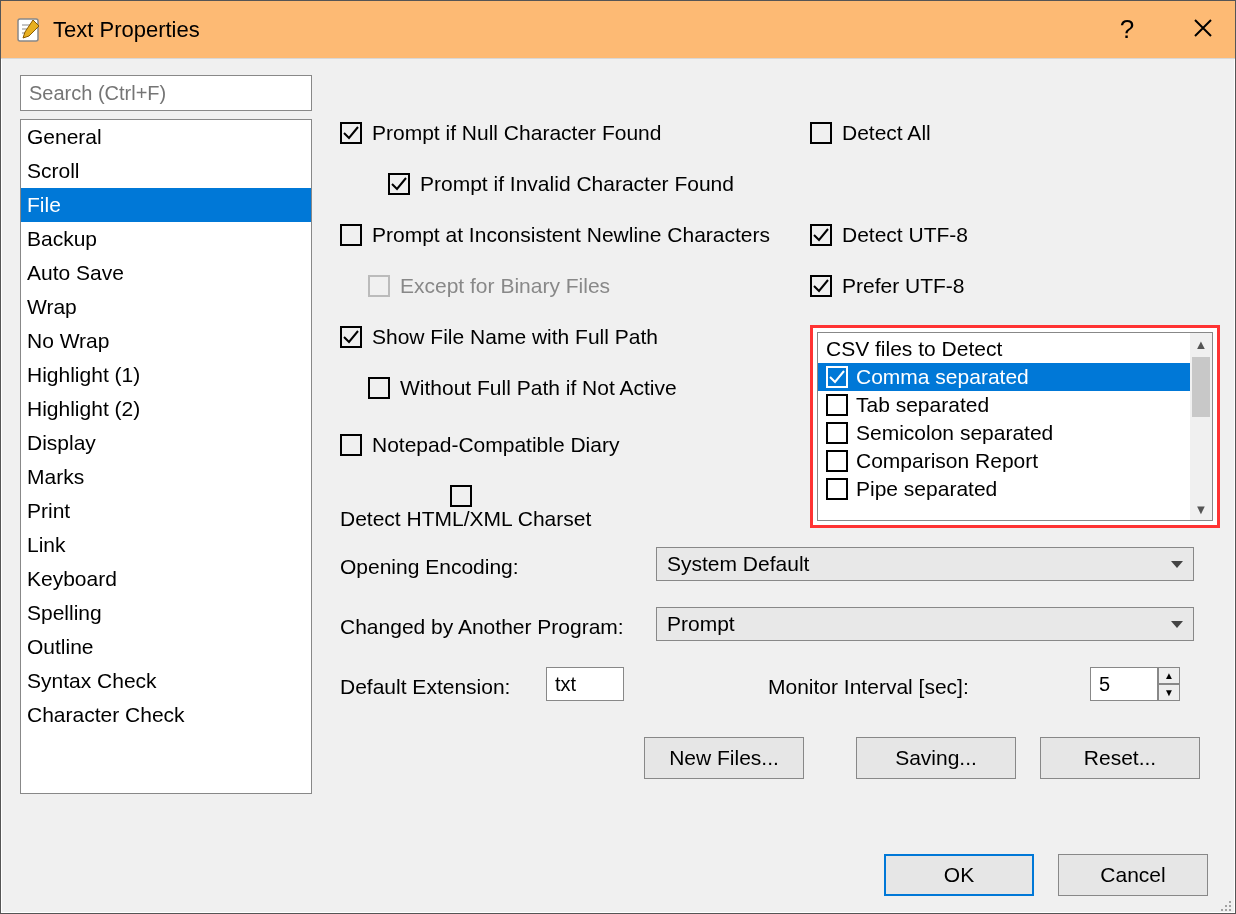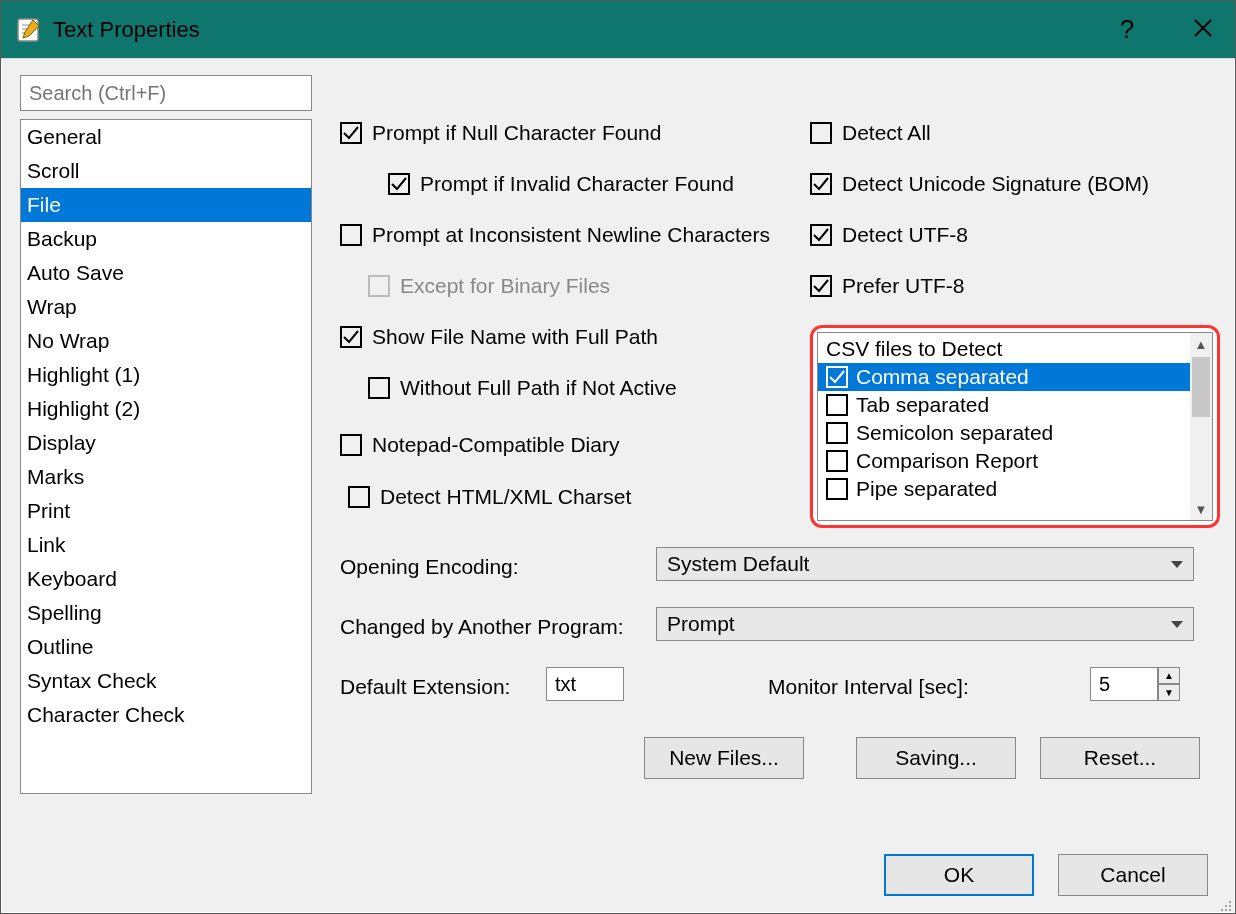--- a/index.html
+++ b/index.html
@@ -1,19 +1,19 @@
 <!DOCTYPE html>
 <html><head>
 <meta charset="utf-8">
 <style>
 * { box-sizing: border-box; margin: 0; padding: 0; }
 html, body { width: 1236px; height: 914px; font-family: "Segoe UI", Tahoma, sans-serif; font-size: 20px; }
 body { background: #fff; border: 1px solid #555; position: relative; }
 
-.titlebar { height: 58px; display: flex; align-items: center; padding: 0 14px; background: #0f766e; border-bottom: 1px solid #d8d8d8; }
+.titlebar { height: 58px; display: flex; align-items: center; padding: 0 14px; background: #fdba74; border-bottom: 1px solid #d8d8d8; }
 .titlebar .app-icon { width: 28px; height: 28px; margin-right: 10px; }
 .titlebar .title { font-size: 22px; flex: 1; }
 .titlebar .help-icon, .titlebar .close-icon { width: 36px; text-align: center; font-size: 26px; cursor: default; }
 .titlebar .help-icon { margin-right: 40px; }
 .titlebar .close-icon svg { width: 20px; height: 20px; }
 
 .client { background: #f0f0f0; position: absolute; top: 58px; left: 1px; right: 1px; bottom: 1px; padding: 16px 20px 16px 18px; }
 
 .left-panel { position: absolute; top: 16px; left: 18px; width: 292px; bottom: 118px; display: flex; flex-direction: column; }
 .search-box { height: 36px; border: 1px solid #888; background: #fff; padding: 0 8px; font-size: 20px; color: #404040; outline: none; width: 100%; }
@@ -22,21 +22,21 @@
 .cat-item.selected { background: #0078d7; color: #fff; }
 
 .right-panel { position: absolute; top: 16px; left: 338px; right: 22px; bottom: 118px; }
 
 .check { display: flex; align-items: center; position: absolute; font-size: 21px; }
 .check .box { width: 22px; height: 22px; border: 2px solid #000; margin-right: 10px; display: inline-flex; align-items: center; justify-content: center; }
 .check .box.checked svg { width: 16px; height: 14px; }
 .check.disabled { color: #888; }
 .check.disabled .box { border-color: #bbb; }
 
-.csv-panel { position: absolute; left: 470px; top: 250px; width: 410px; height: 203px; border: 3px solid #f33; border-radius: 12px; background: #fff; padding-left: 39px; }
+.csv-panel { position: absolute; left: 470px; top: 250px; width: 410px; height: 203px; border: 3px solid #f33; border-radius: 0; background: #fff; padding-left: 39px; }
 .csv-inner { position: absolute; inset: 4px; border: 1px solid #888; background: #fff; overflow: hidden; }
 .csv-scroll { position: absolute; right: 0; top: 0; bottom: 0; width: 22px; background: #f0f0f0; }
 .csv-scroll .sb-btn { position: absolute; left: 0; right: 0; height: 22px; display: flex; align-items: center; justify-content: center; font-size: 13px; color: #555; }
 .csv-scroll .sb-btn.up { top: 0; }
 .csv-scroll .sb-btn.down { bottom: 0; }
 .csv-scroll .thumb { position: absolute; left: 2px; right: 2px; top: 24px; height: 60px; background: #c8c8c8; }
 .csv-title { padding: 4px 8px 2px 8px; font-size: 21px; }
 .csv-items { }
 .csv-item { display: flex; align-items: center; padding: 2px 8px; font-size: 21px; }
 .csv-item .box { width: 22px; height: 22px; border: 2px solid #000; margin-right: 8px; display: inline-flex; align-items: center; justify-content: center; }
@@ -142,36 +142,28 @@
       <span>Show File Name with Full Path</span>
     </div>
     <div class="check" style="left:28px;top:301px;">
       <span class="box"></span>
       <span>Without Full Path if Not Active</span>
     </div>
     <div class="check" style="left:0;top:358px;">
       <span class="box"></span>
       <span>Notepad-Compatible Diary</span>
     </div>
-    <div class="check" style="left:8px;top:410px;">
+    <div class="check" style="left:0;top:410px;flex-direction:column;">
       <span class="box"></span>
       <span>Detect HTML/XML Charset</span>
     </div>
 
     <div class="check" style="left:470px;top:46px;">
       <span class="box"></span>
       <span>Detect All</span>
-    </div>
-    <div class="check" style="left:470px;top:97px;">
-      <span class="box checked">
-          <svg viewBox="0 0 16 14">
-            <path d="M1 7 L6 12 L15 1" stroke="#000" stroke-width="2" fill="none"></path>
-          </svg>
-        </span>
-      <span>Detect Unicode Signature (BOM)</span>
     </div>
     <div class="check" style="left:470px;top:148px;">
       <span class="box checked">
           <svg viewBox="0 0 16 14">
             <path d="M1 7 L6 12 L15 1" stroke="#000" stroke-width="2" fill="none"></path>
           </svg>
         </span>
       <span>Detect UTF-8</span>
     </div>
     <div class="check" style="left:470px;top:199px;">

